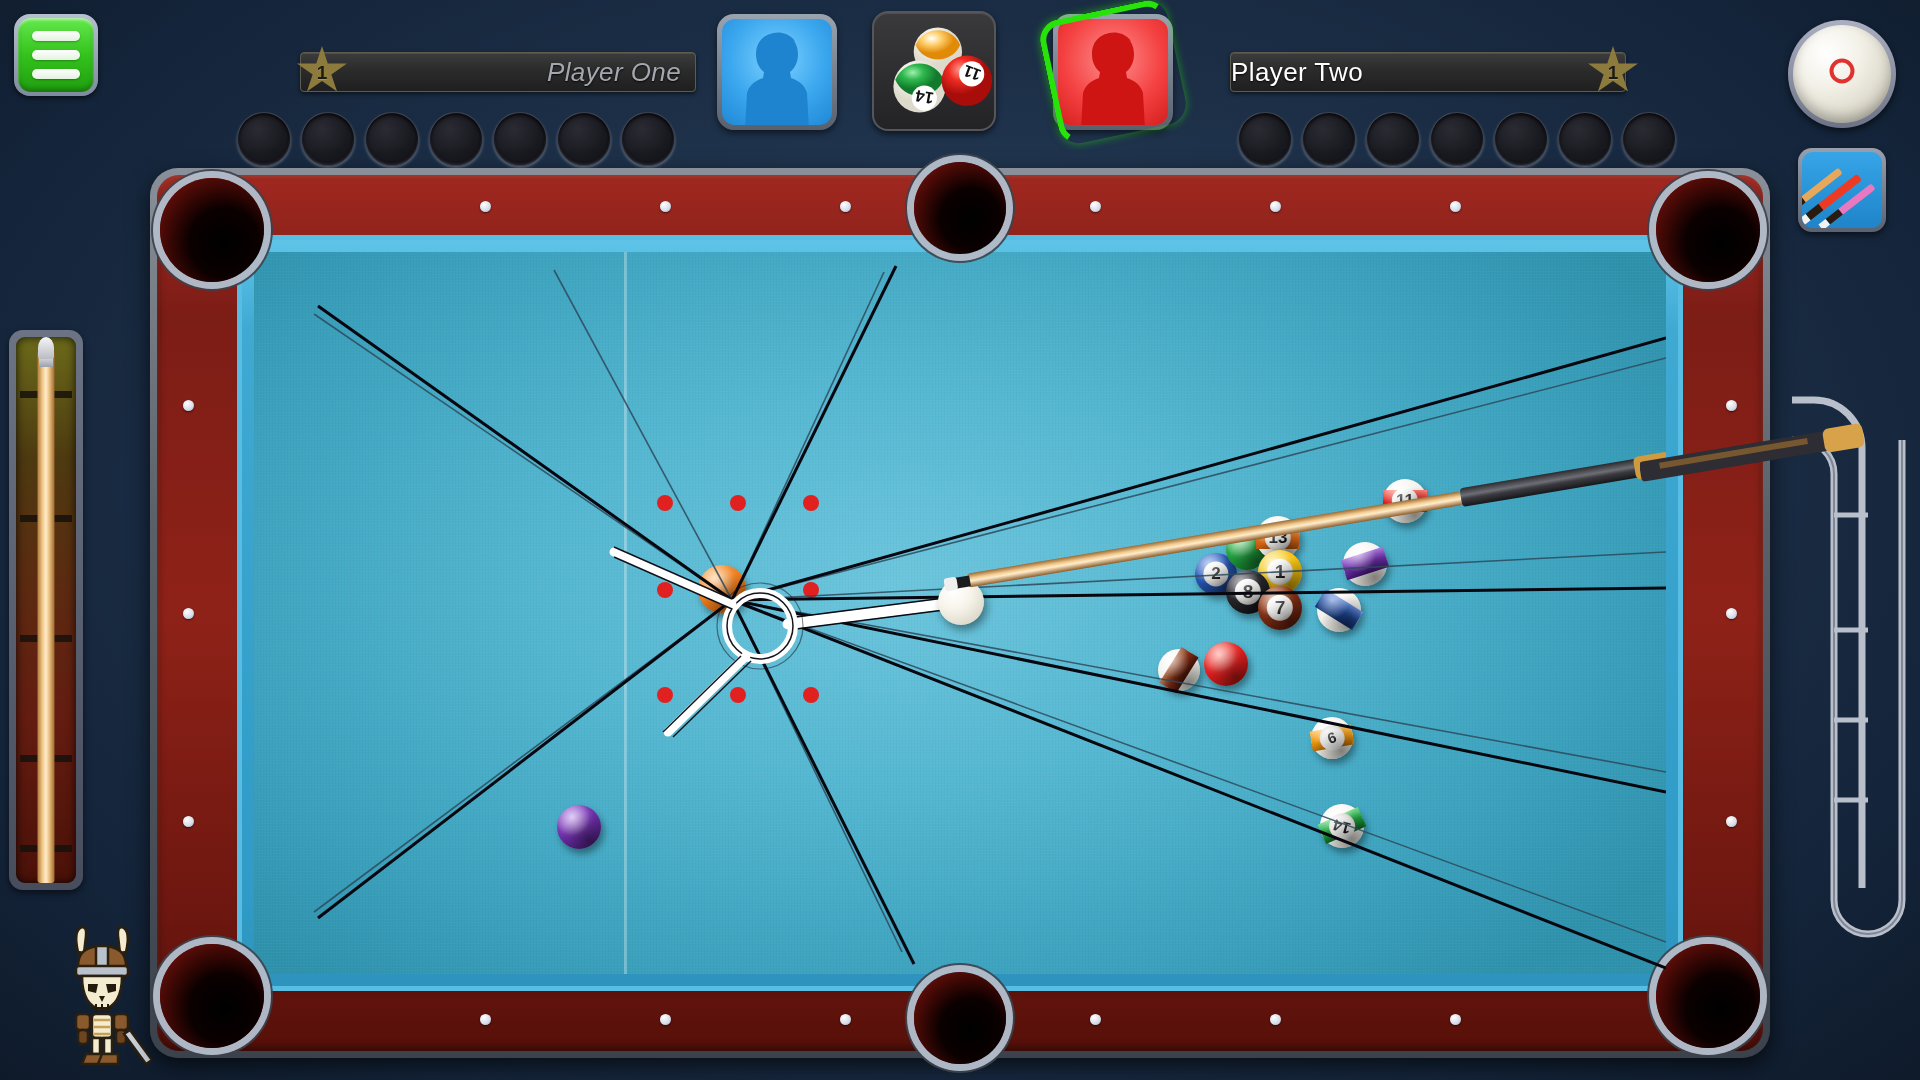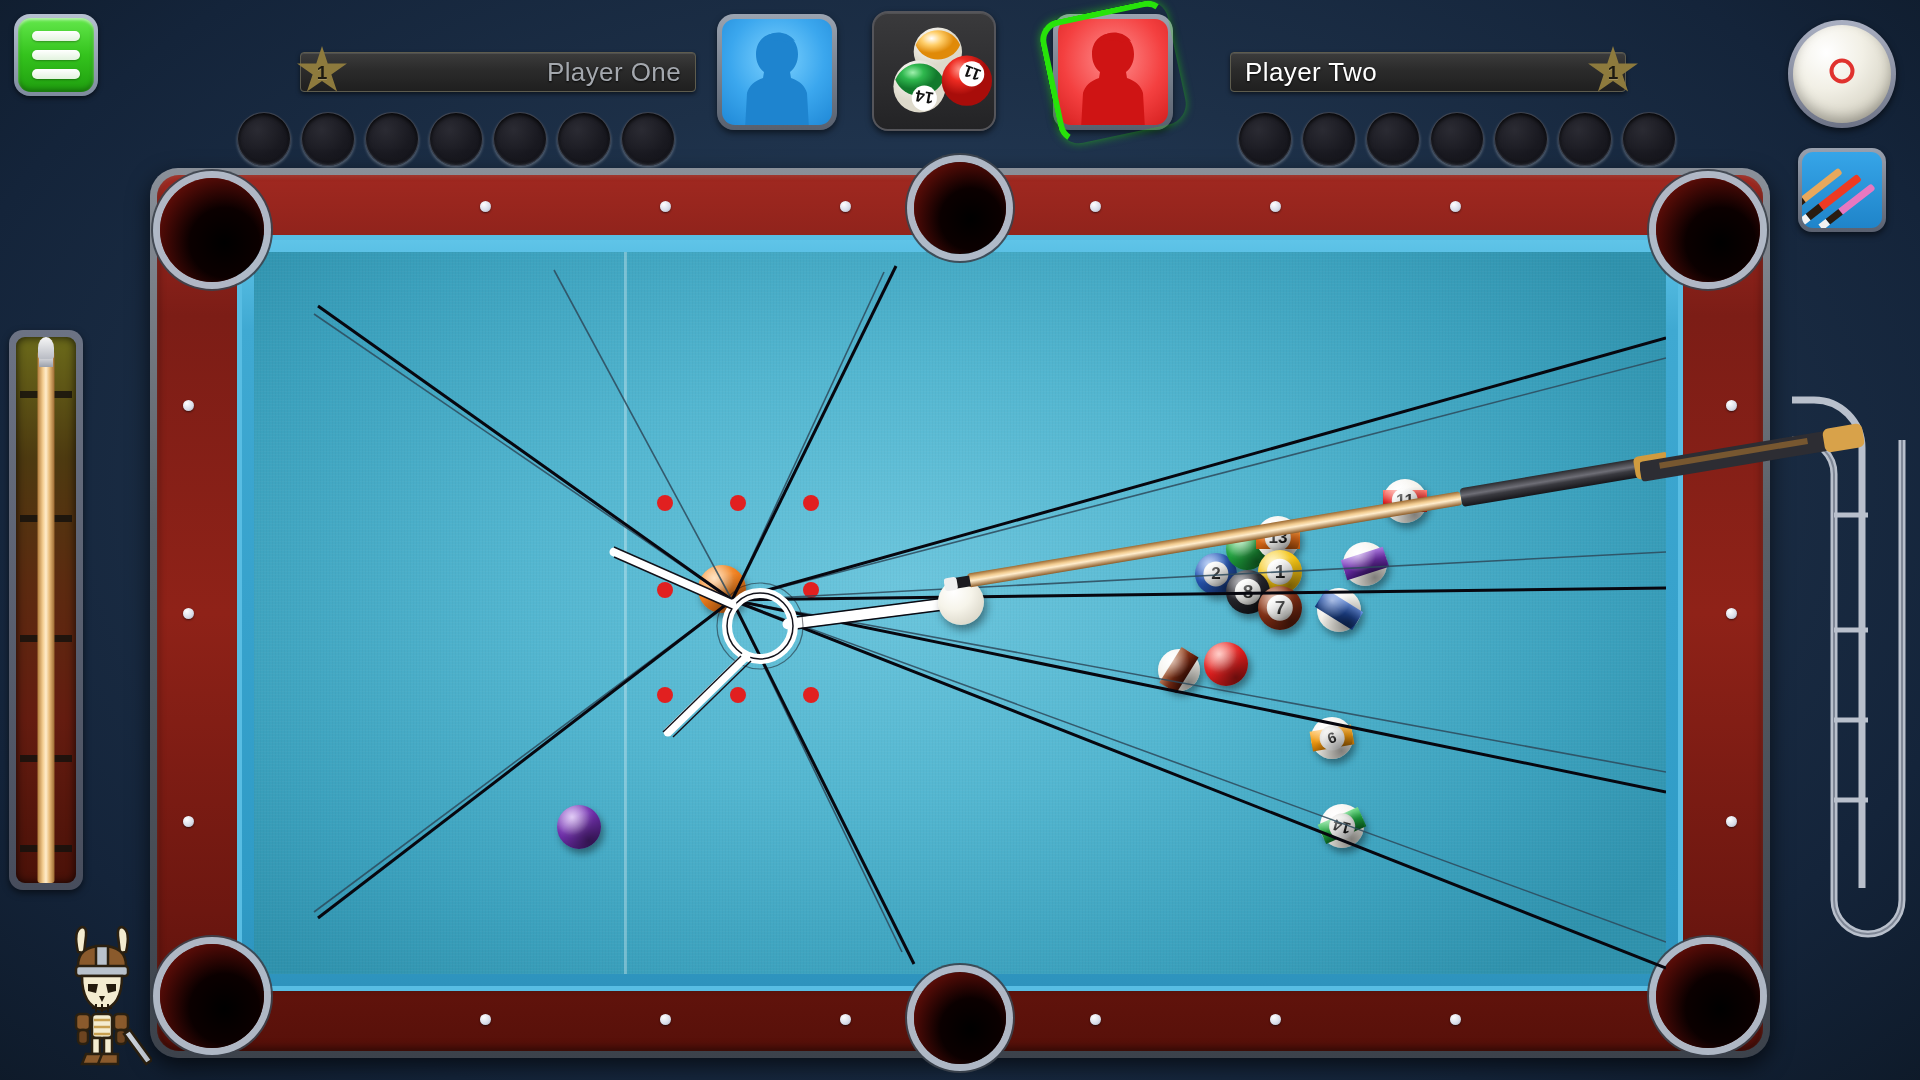--- a/index.html
+++ b/index.html
@@ -46,22 +46,22 @@
 
   .nameplate{
     height:40px; border-radius:4px;
     background:linear-gradient(180deg,#3c3c3c 0%,#2b2b2b 45%,#1f1f1f 100%);
     border:1px solid #5e5c4e;
     box-shadow:0 2px 4px rgba(0,0,0,.55), inset 0 1px 0 rgba(255,255,255,.10);
     display:flex;align-items:center;
     font-size:26px; letter-spacing:.4px;
   }
   #p1-name{ left:300px; top:52px; width:396px; justify-content:flex-end; padding-right:14px;
-    color:#a4a8ae; text-shadow:0 1px 2px rgba(0,0,0,.9); }
-  #p2-name{ left:1230px; top:52px; width:396px; justify-content:flex-start; padding-left:14px;
+    color:#a4a8ae; text-shadow:0 1px 2px rgba(0,0,0,.9);font-style:italic; }
+  #p2-name{ left:1230px; top:52px; width:396px; justify-content:flex-start; 
     color:#ffffff; text-shadow:0 1px 2px rgba(0,0,0,.9); }
 
   .slots{ display:flex; gap:10px; }
   .slot{
     width:54px;height:54px;border-radius:50%;
     background:radial-gradient(circle at 38% 32%, #2b2b33 0%, #191920 55%, #121218 100%);
     box-shadow:0 2px 3px rgba(255,255,255,.30), inset 0 2px 4px rgba(0,0,0,.85), inset 0 -1px 2px rgba(120,130,150,.25);
     border:1px solid rgba(150,165,190,.30);
   }
   #p1-slots{ left:237px; top:112px; }

